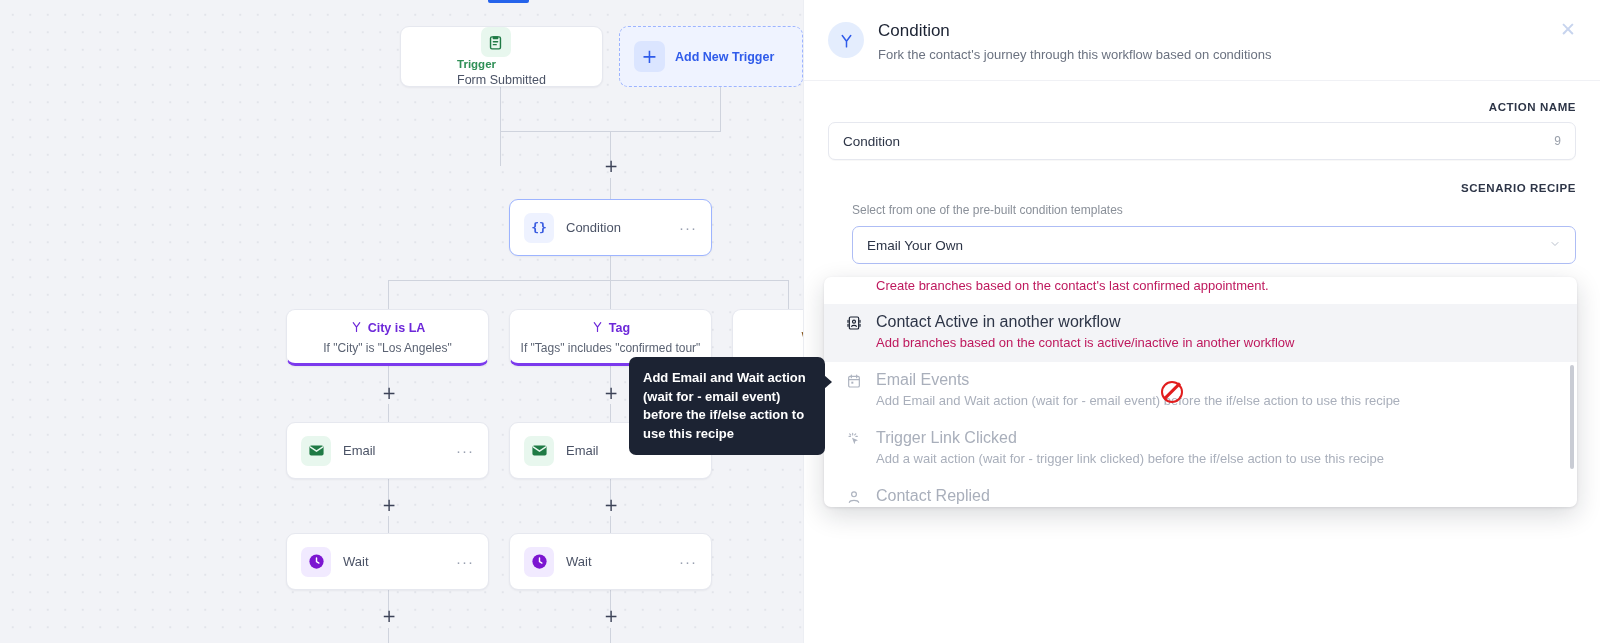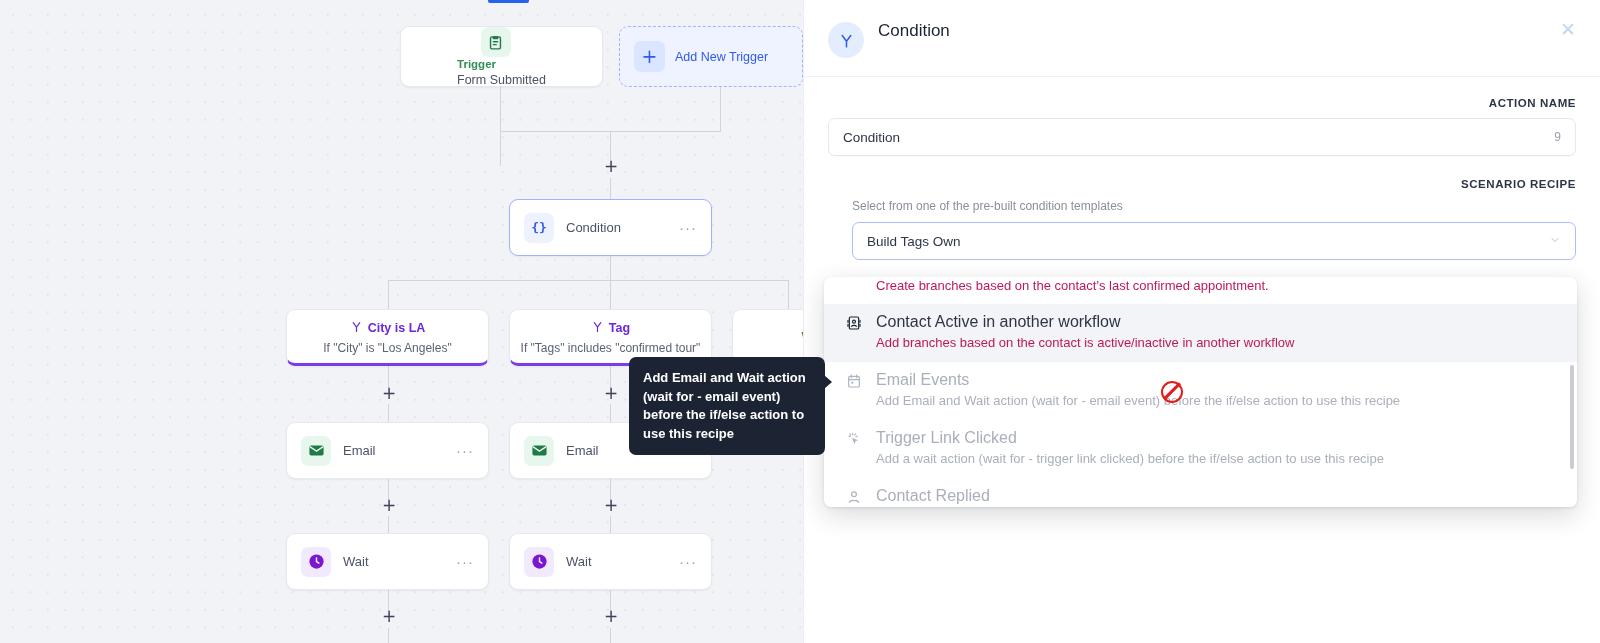--- a/index.html
+++ b/index.html
@@ -59,21 +59,21 @@
     position: absolute; left: 619px; top: 26px; width: 184px; height: 61px;
     border: 1.4px dashed #9db4ff; background: #eff3ff; border-radius: 9px;
     display: flex; align-items: center; padding: 0 14px; cursor: pointer;
   }
   .add-trigger .sq {
     width: 31px; height: 31px; border-radius: 7px; background: #dbe5ff;
     display: flex; align-items: center; justify-content: center;
     color: #2f5bea; font-size: 19px; line-height: 19px; margin-right: 10px;
     font-family: "DejaVu Sans", sans-serif;
   }
-  .add-trigger .lbl { font-size: 12.5px; color: #2f5bea; font-weight: 400; }
+  .add-trigger .lbl { font-size: 12.5px; color: #2f5bea; font-weight: 700; }
 
   .node.condition {
     left: 509px; top: 199px; width: 203px; height: 57px;
     border: 1.4px solid #9db4ff;
   }
   .node.condition .ico { background: #eef2ff; color: #3a5ce0; font-size: 13px; font-weight: 700; font-family: "DejaVu Sans Mono", monospace; }
 
   .branch {
     position: absolute; top: 309px; width: 203px; height: 57px;
     background: #fff; border: 1px solid #e6e8ef; border-radius: 9px;
@@ -331,36 +331,37 @@
   <div id="panel">
 
     <div class="p-header">
       <div class="hico">
         <svg width="17" height="17" viewBox="0 0 24 24" fill="none" stroke="#2f5bea" stroke-width="2.1" stroke-linecap="round">
           <path d="M12 21V13M12 13L6 5M12 13l6-8"></path>
         </svg>
       </div>
       <div>
         <div class="htitle">Condition</div>
+        <div class="hsub">Fork the contact's journey through this workflow based on conditions</div>
       </div>
       <div class="hclose">✕</div>
     </div>
 
     <div class="p-body">
       <div class="sec-label">ACTION NAME</div>
       <div class="tinput">
         <span>Condition</span>
         <span class="cnt">9</span>
       </div>
 
       <div class="sec2">
         <div class="sec-label">SCENARIO RECIPE</div>
         <div class="sec-hint">Select from one of the pre-built condition templates</div>
         <div class="tselect">
-          <span>Build Tags Own</span>
+          <span>Email Your Own</span>
           <span class="chev">
             <svg width="12" height="12" viewBox="0 0 24 24" fill="none" stroke="#b9c0cc" stroke-width="2" stroke-linecap="round">
                 <path d="M6 9l6 6 6-6"></path>
               </svg>
           </span>
         </div>
       </div>
     </div>
 
   </div>

